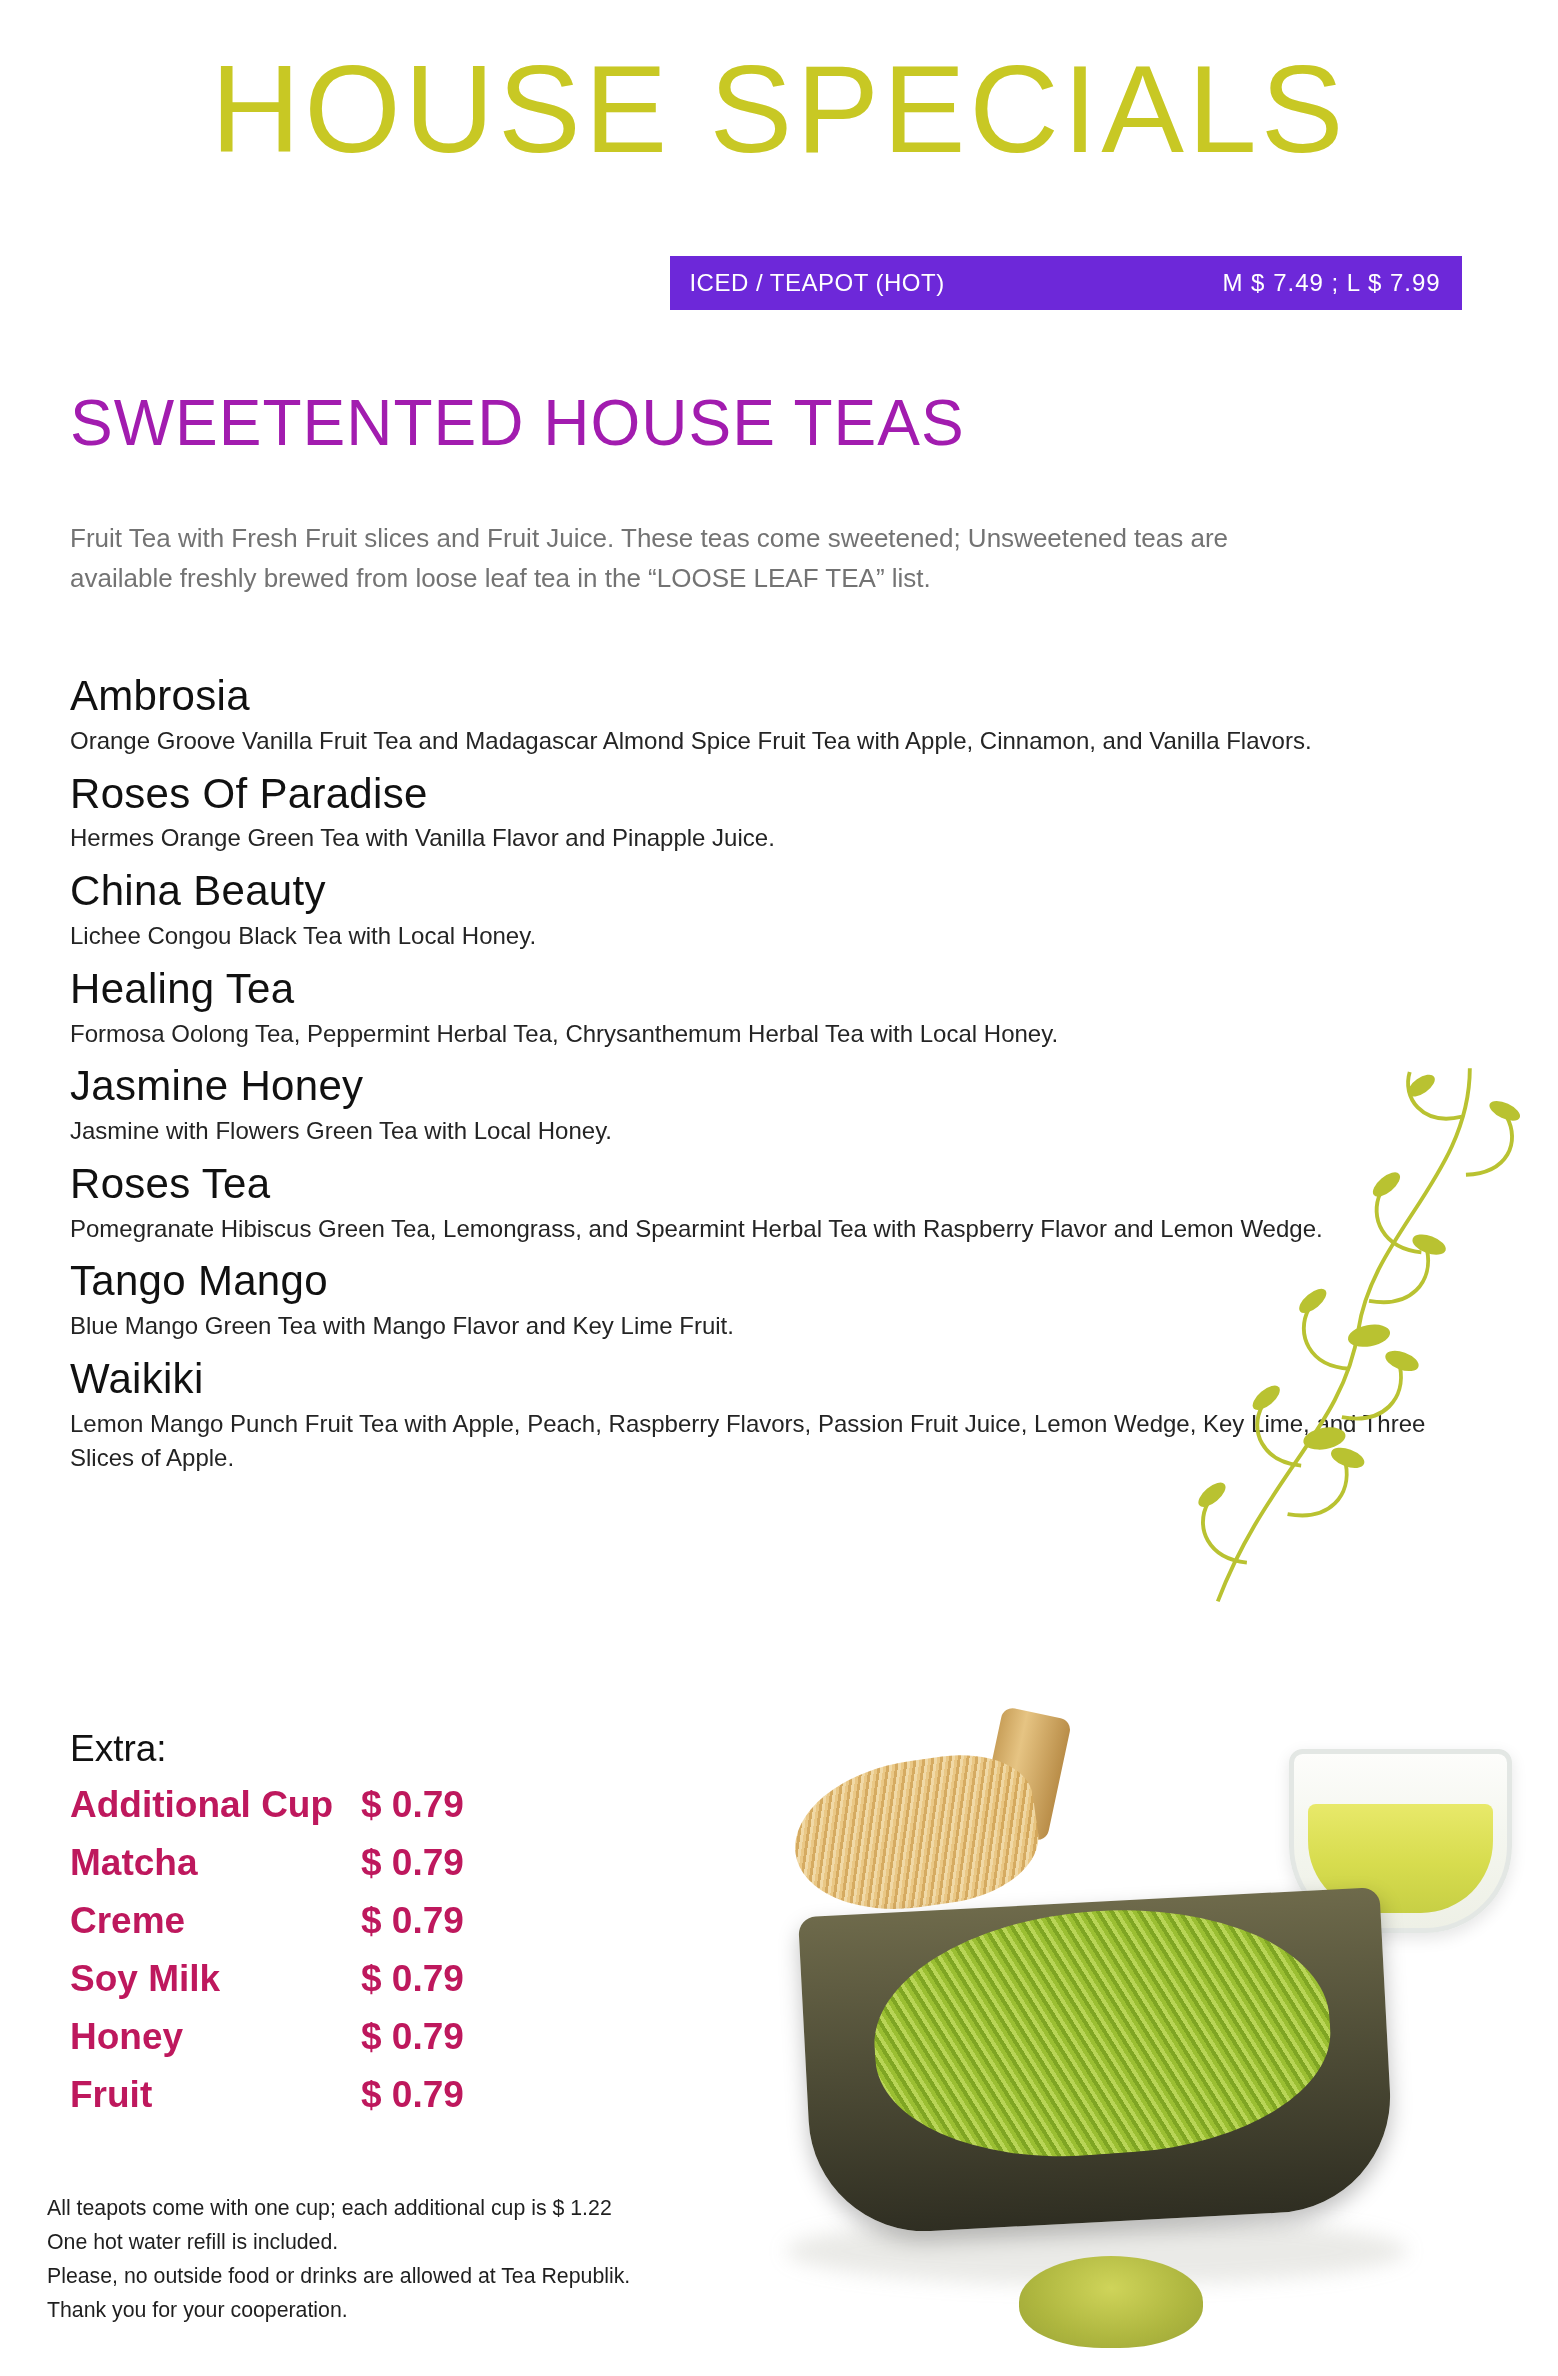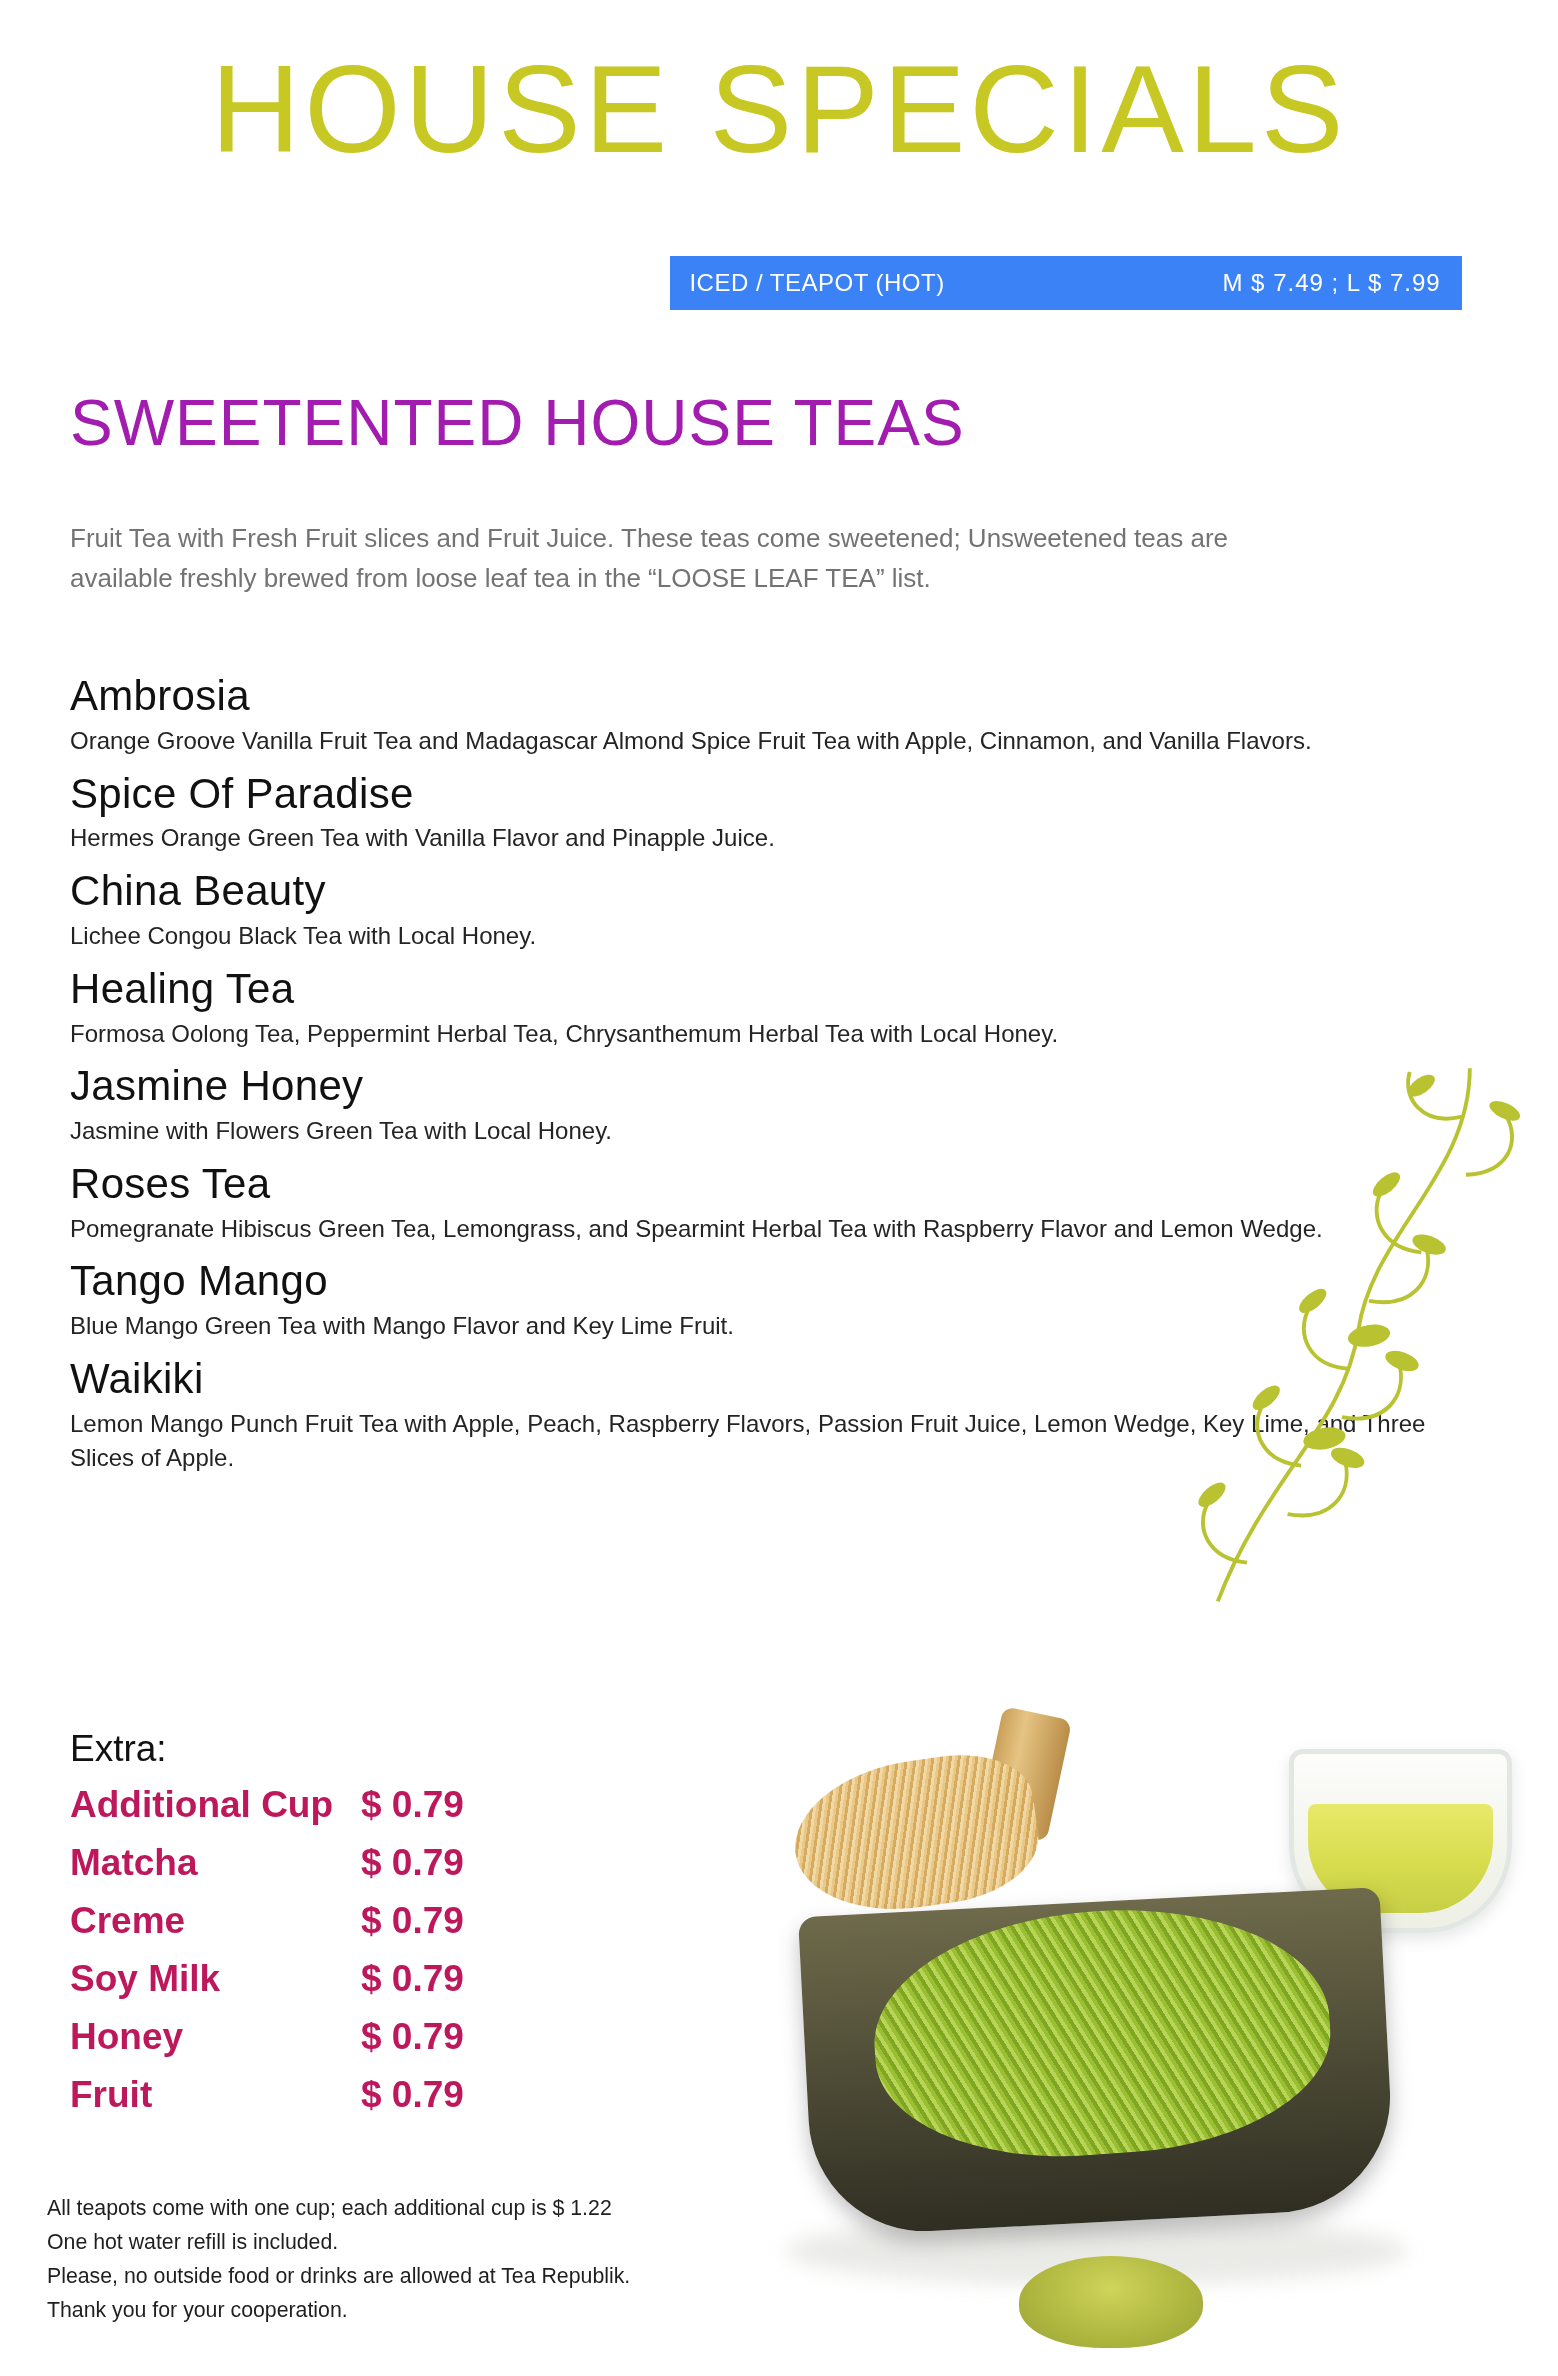--- a/index.html
+++ b/index.html
@@ -33,21 +33,21 @@
     font-weight: 300;
     color: #c8c824;
     white-space: nowrap;
   }
   .price-bar {
     position: absolute;
     top: 256px;
     left: 670px;
     width: 792px;
     height: 54px;
-    background: #3b82f6;
+    background: #6d28d9;
     display: flex;
     align-items: center;
     color: #ffffff;
     font-size: 24px;
     letter-spacing: 0.5px;
   }
   .price-bar .pb-left {
     padding-left: 19.4px;
     flex: 0 0 auto;
   }
@@ -266,21 +266,21 @@
 
   <div class="section-title">SWEETENTED HOUSE TEAS</div>
   <div class="section-desc">Fruit Tea with Fresh Fruit slices and Fruit Juice. These teas come sweetened; Unsweetened teas are available freshly brewed from loose leaf tea in the “LOOSE LEAF TEA” list.</div>
 
   <div class="tea-list">
     <div class="tea-item">
       <div class="tea-name">Ambrosia</div>
       <div class="tea-desc">Orange Groove Vanilla Fruit Tea and Madagascar Almond Spice Fruit Tea with Apple, Cinnamon, and Vanilla Flavors.</div>
     </div>
     <div class="tea-item">
-      <div class="tea-name">Spice Of Paradise</div>
+      <div class="tea-name">Roses Of Paradise</div>
       <div class="tea-desc">Hermes Orange Green Tea with Vanilla Flavor and Pinapple Juice.</div>
     </div>
     <div class="tea-item">
       <div class="tea-name">China Beauty</div>
       <div class="tea-desc">Lichee Congou Black Tea with Local Honey.</div>
     </div>
     <div class="tea-item">
       <div class="tea-name">Healing Tea</div>
       <div class="tea-desc">Formosa Oolong Tea, Peppermint Herbal Tea, Chrysanthemum Herbal Tea with Local Honey.</div>
     </div>

